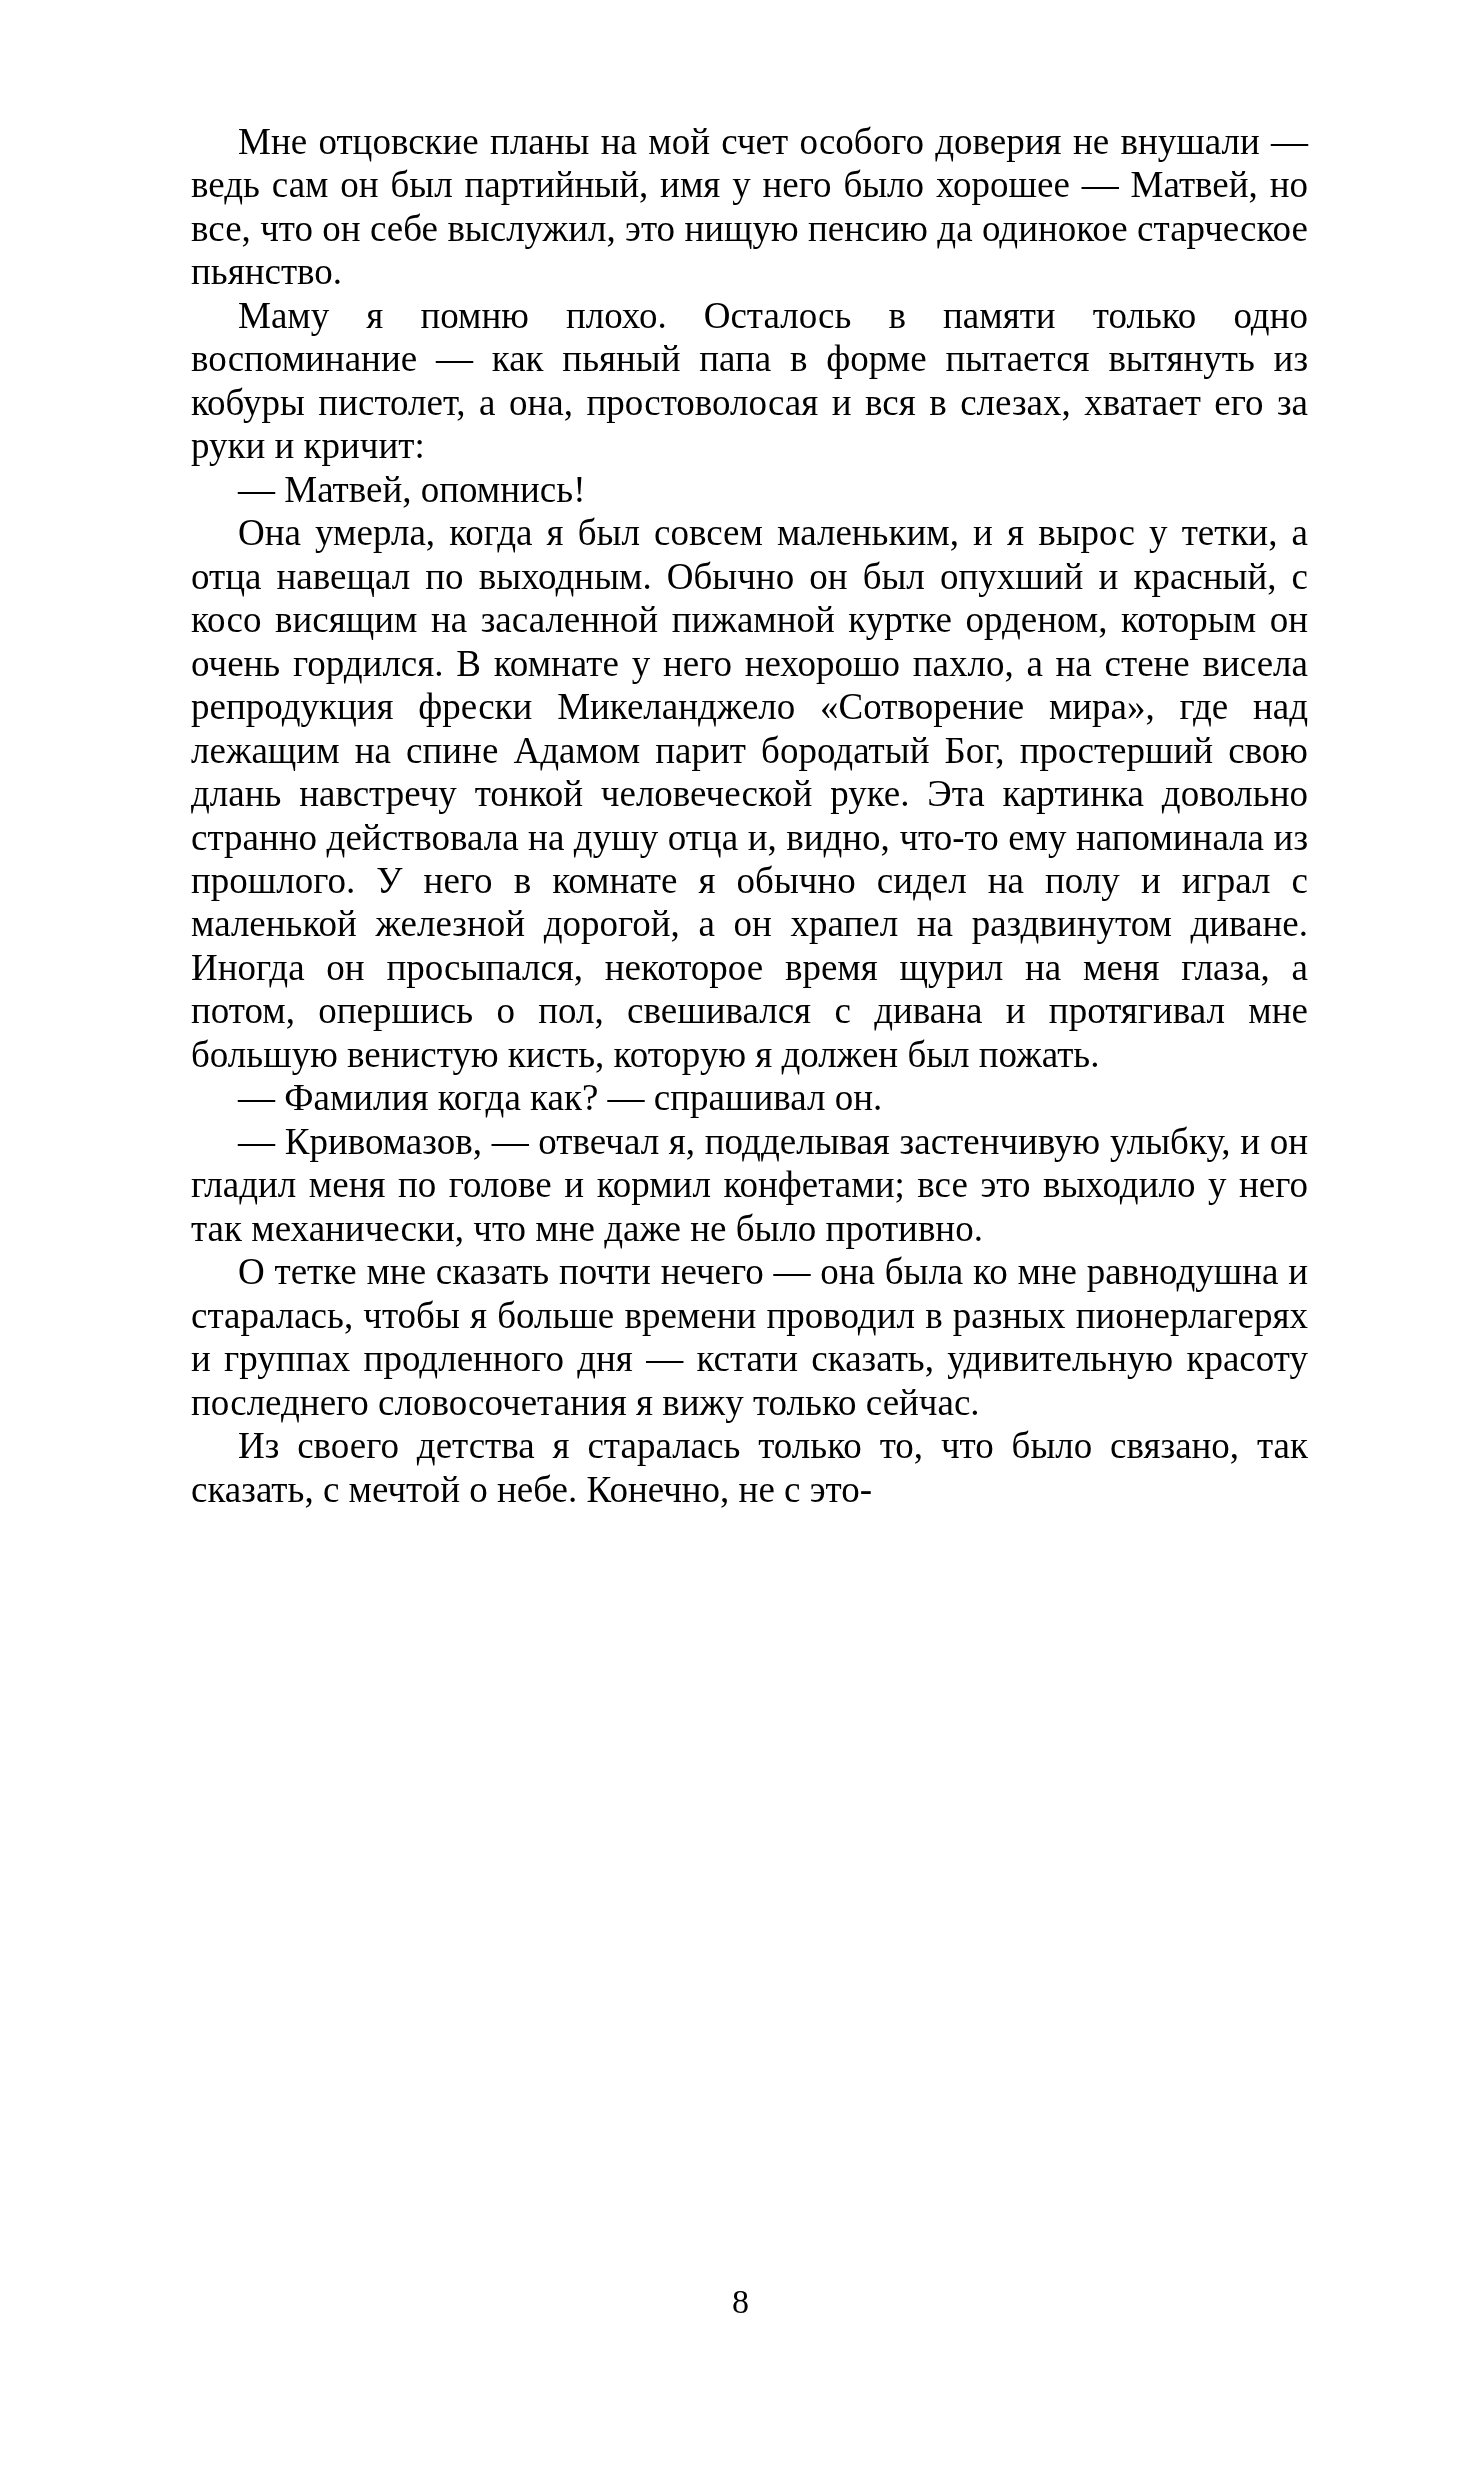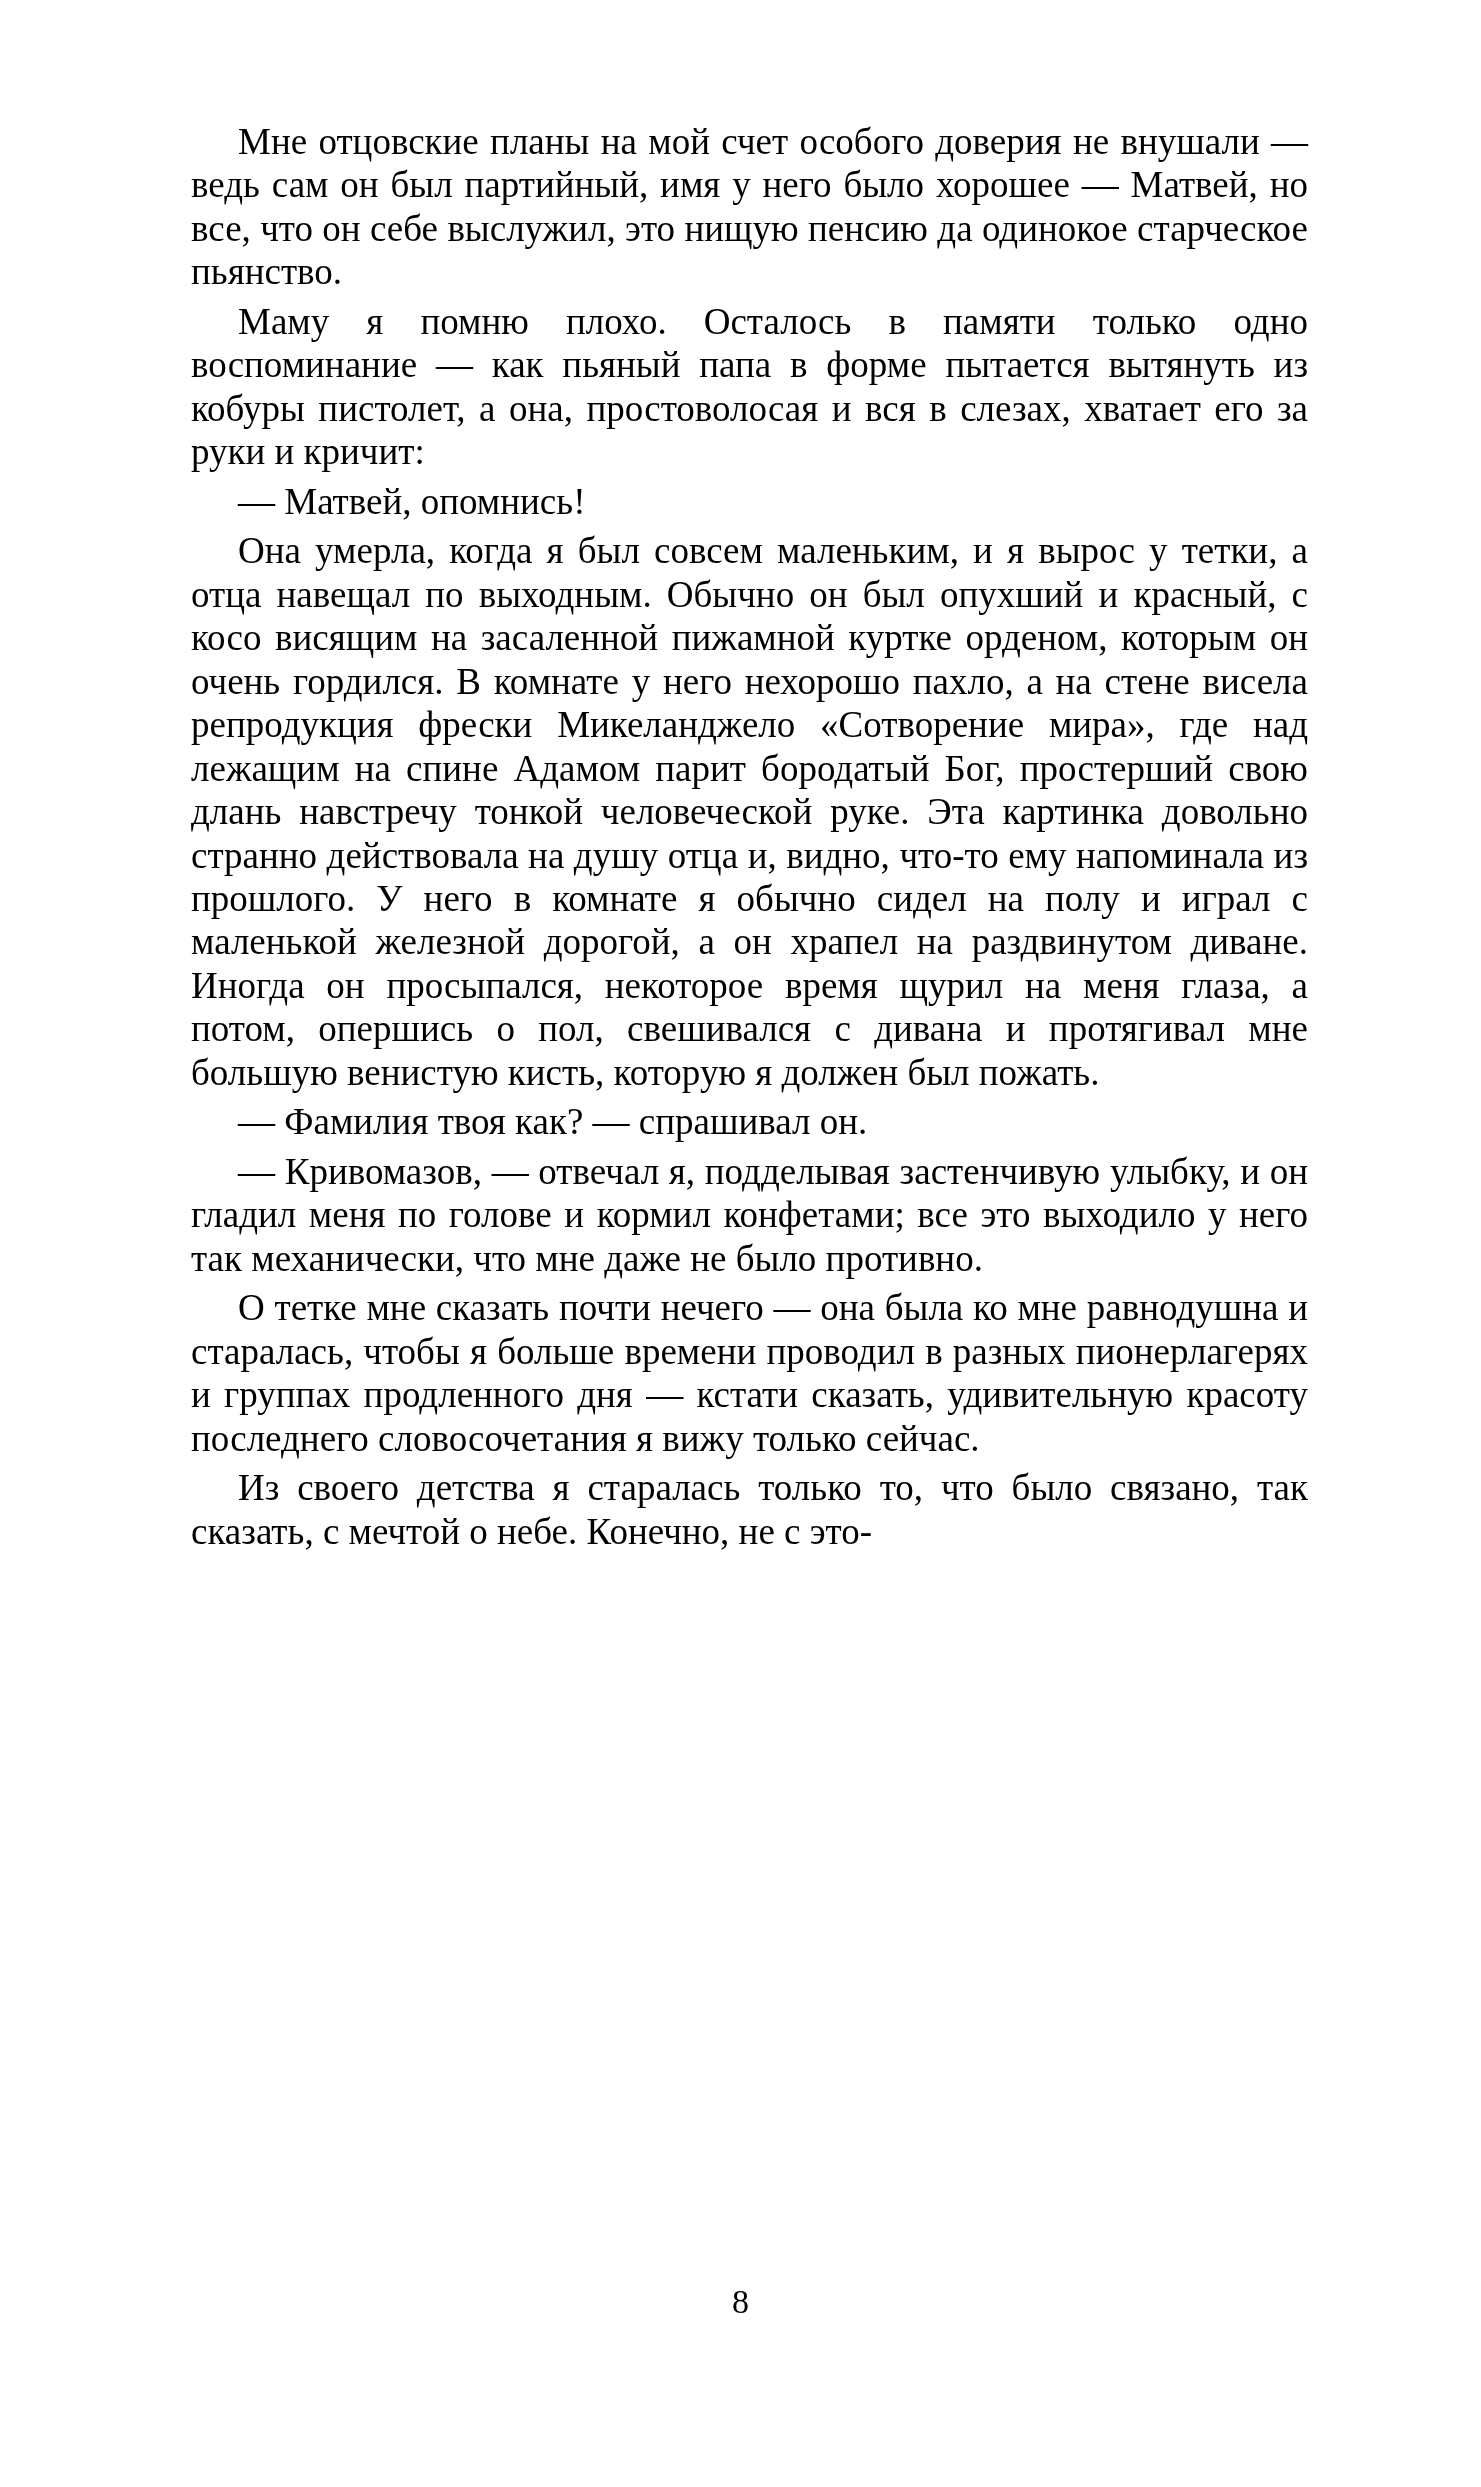--- a/index.html
+++ b/index.html
@@ -38,21 +38,21 @@
     letter-spacing: 0px;
     word-spacing: 0px;
     -webkit-hyphens: none;
     hyphens: none;
   }
   .para.dialogue {
     text-indent: 47px;
     font-family: Liberation Serif, serif;
   }
   .para + .para {
-    margin-top: 6px;
+    margin-top: 0;
   }
   .page-number {
     position: absolute;
     left: 0;
     top: 2283px;
     width: 1481px;
     text-align: center;
     font-size: 34px;
     font-family: "Liberation Serif", serif;
   }
@@ -60,21 +60,21 @@
 </head>
 <body>
 
 <div class="page">
 
   <div class="text-block">
     <p class="para">Мне отцовские планы на мой счет особого доверия не внушали — ведь сам он был партийный, имя у него было хорошее — Матвей, но все, что он себе выслужил, это нищую пенсию да одинокое старческое пьянство.</p>
     <p class="para">Маму я помню плохо. Осталось в памяти только одно воспоминание — как пьяный папа в форме пытается вытянуть из кобуры пистолет, а она, простоволосая и вся в слезах, хватает его за руки и кричит:</p>
     <p class="para dialogue">— Матвей, опомнись!</p>
     <p class="para">Она умерла, когда я был совсем маленьким, и я вырос у тетки, а отца навещал по выходным. Обычно он был опухший и красный, с косо висящим на засаленной пижамной куртке орденом, которым он очень гордился. В комнате у него нехорошо пахло, а на стене висела репродукция фрески Микеланджело «Сотворение мира», где над лежащим на спине Адамом парит бородатый Бог, простерший свою длань навстречу тонкой человеческой руке. Эта картинка довольно странно действовала на душу отца и, видно, что-то ему напоминала из прошлого. У него в комнате я обычно сидел на полу и играл с маленькой железной дорогой, а он храпел на раздвинутом диване. Иногда он просыпался, некоторое время щурил на меня глаза, а потом, опершись о пол, свешивался с дивана и протягивал мне большую венистую кисть, которую я должен был пожать.</p>
-    <p class="para dialogue">— Фамилия твоя как? — спрашивал он.</p>
+    <p class="para dialogue">— Фамилия когда как? — спрашивал он.</p>
     <p class="para dialogue">— Кривомазов, — отвечал я, подделывая застенчивую улыбку, и он гладил меня по голове и кормил конфетами; все это выходило у него так механически, что мне даже не было противно.</p>
     <p class="para">О тетке мне сказать почти нечего — она была ко мне равнодушна и старалась, чтобы я больше времени проводил в разных пионерлагерях и группах продленного дня — кстати сказать, удивительную красоту последнего словосочетания я вижу только сейчас.</p>
     <p class="para">Из своего детства я старалась только то, что было связано, так сказать, с мечтой о небе. Конечно, не с это-</p>
   </div>
 
   <div class="page-number">8</div>
 
 </div>
 
 

